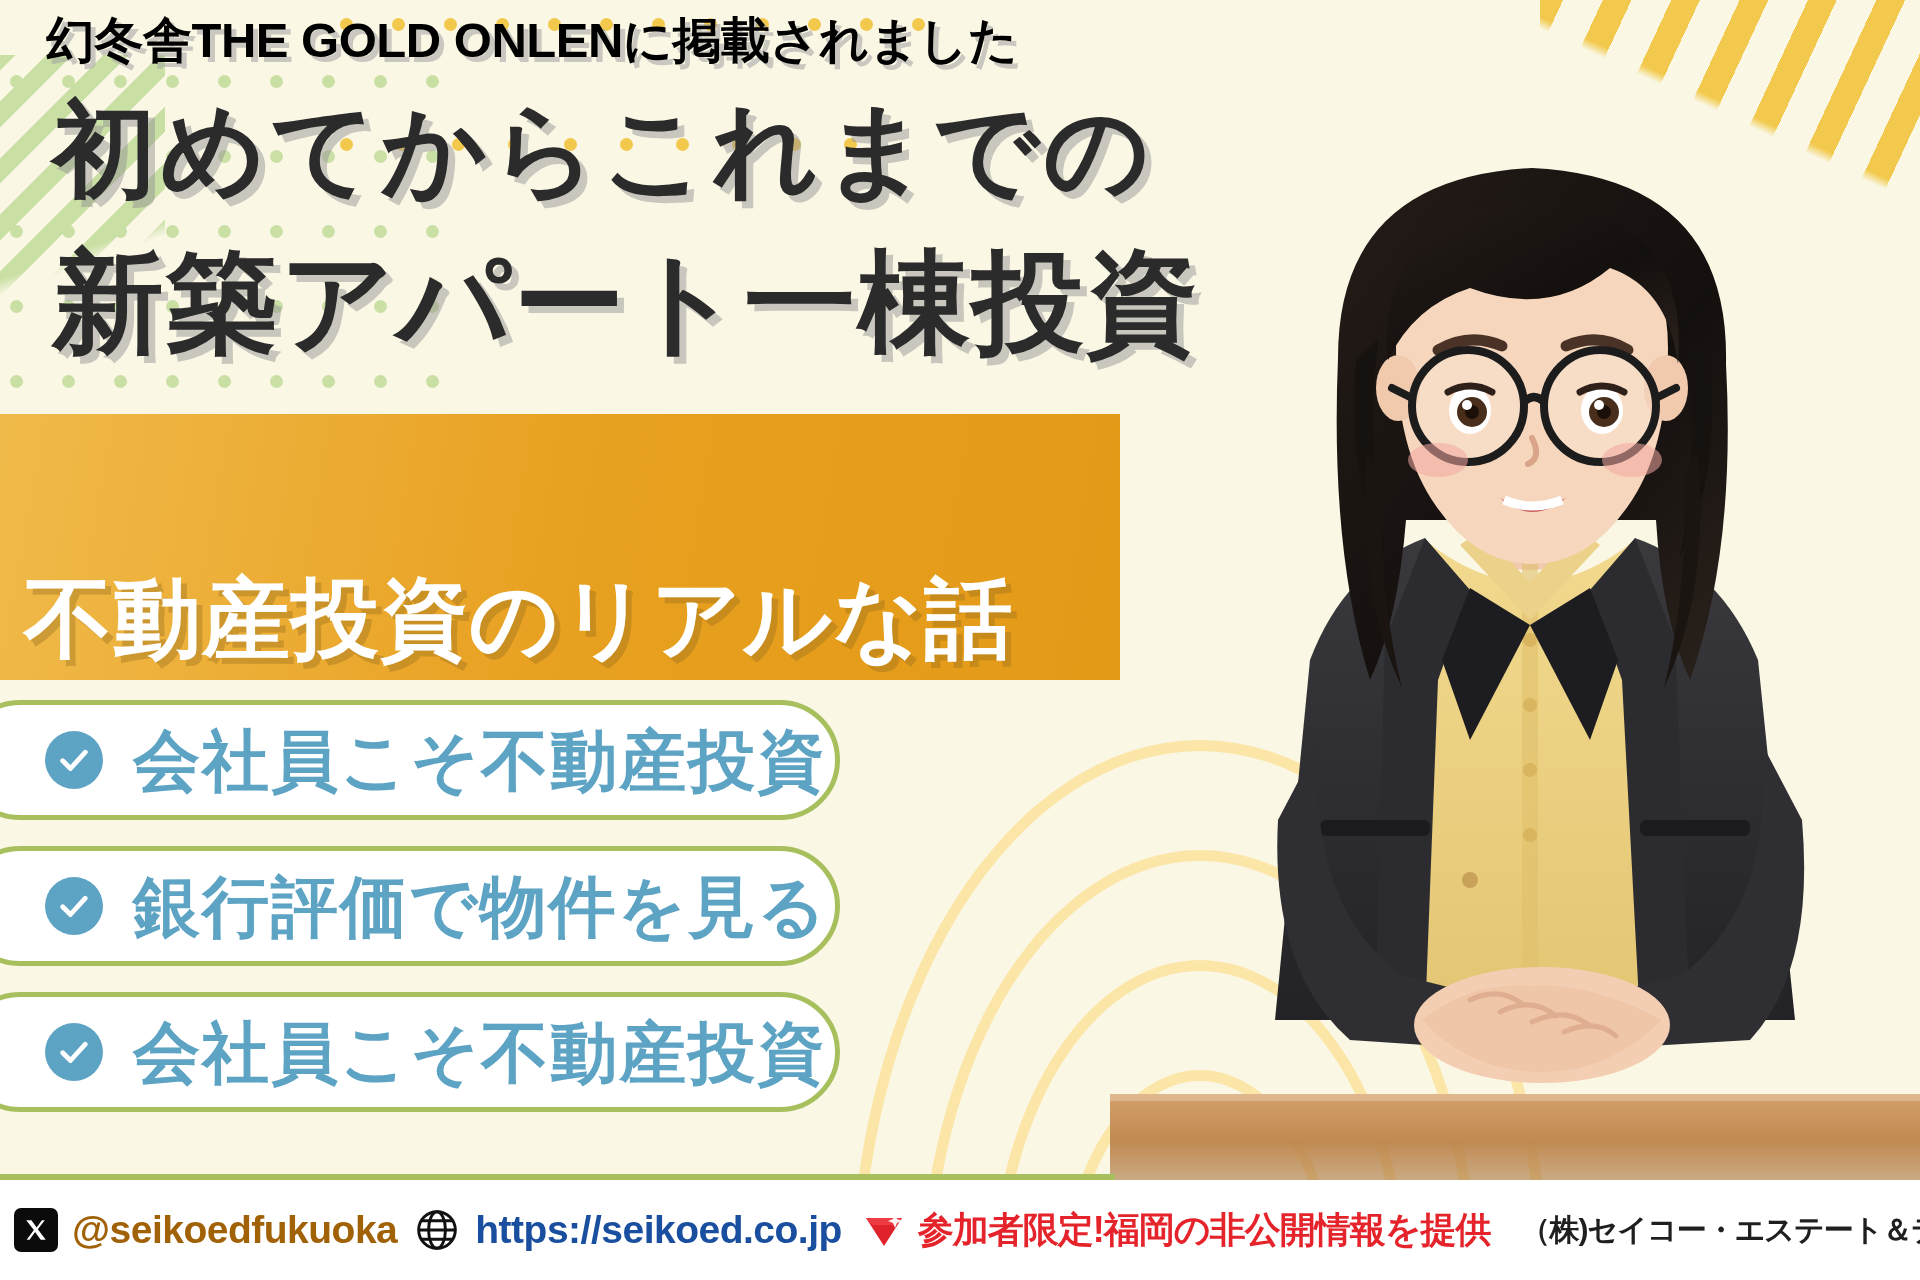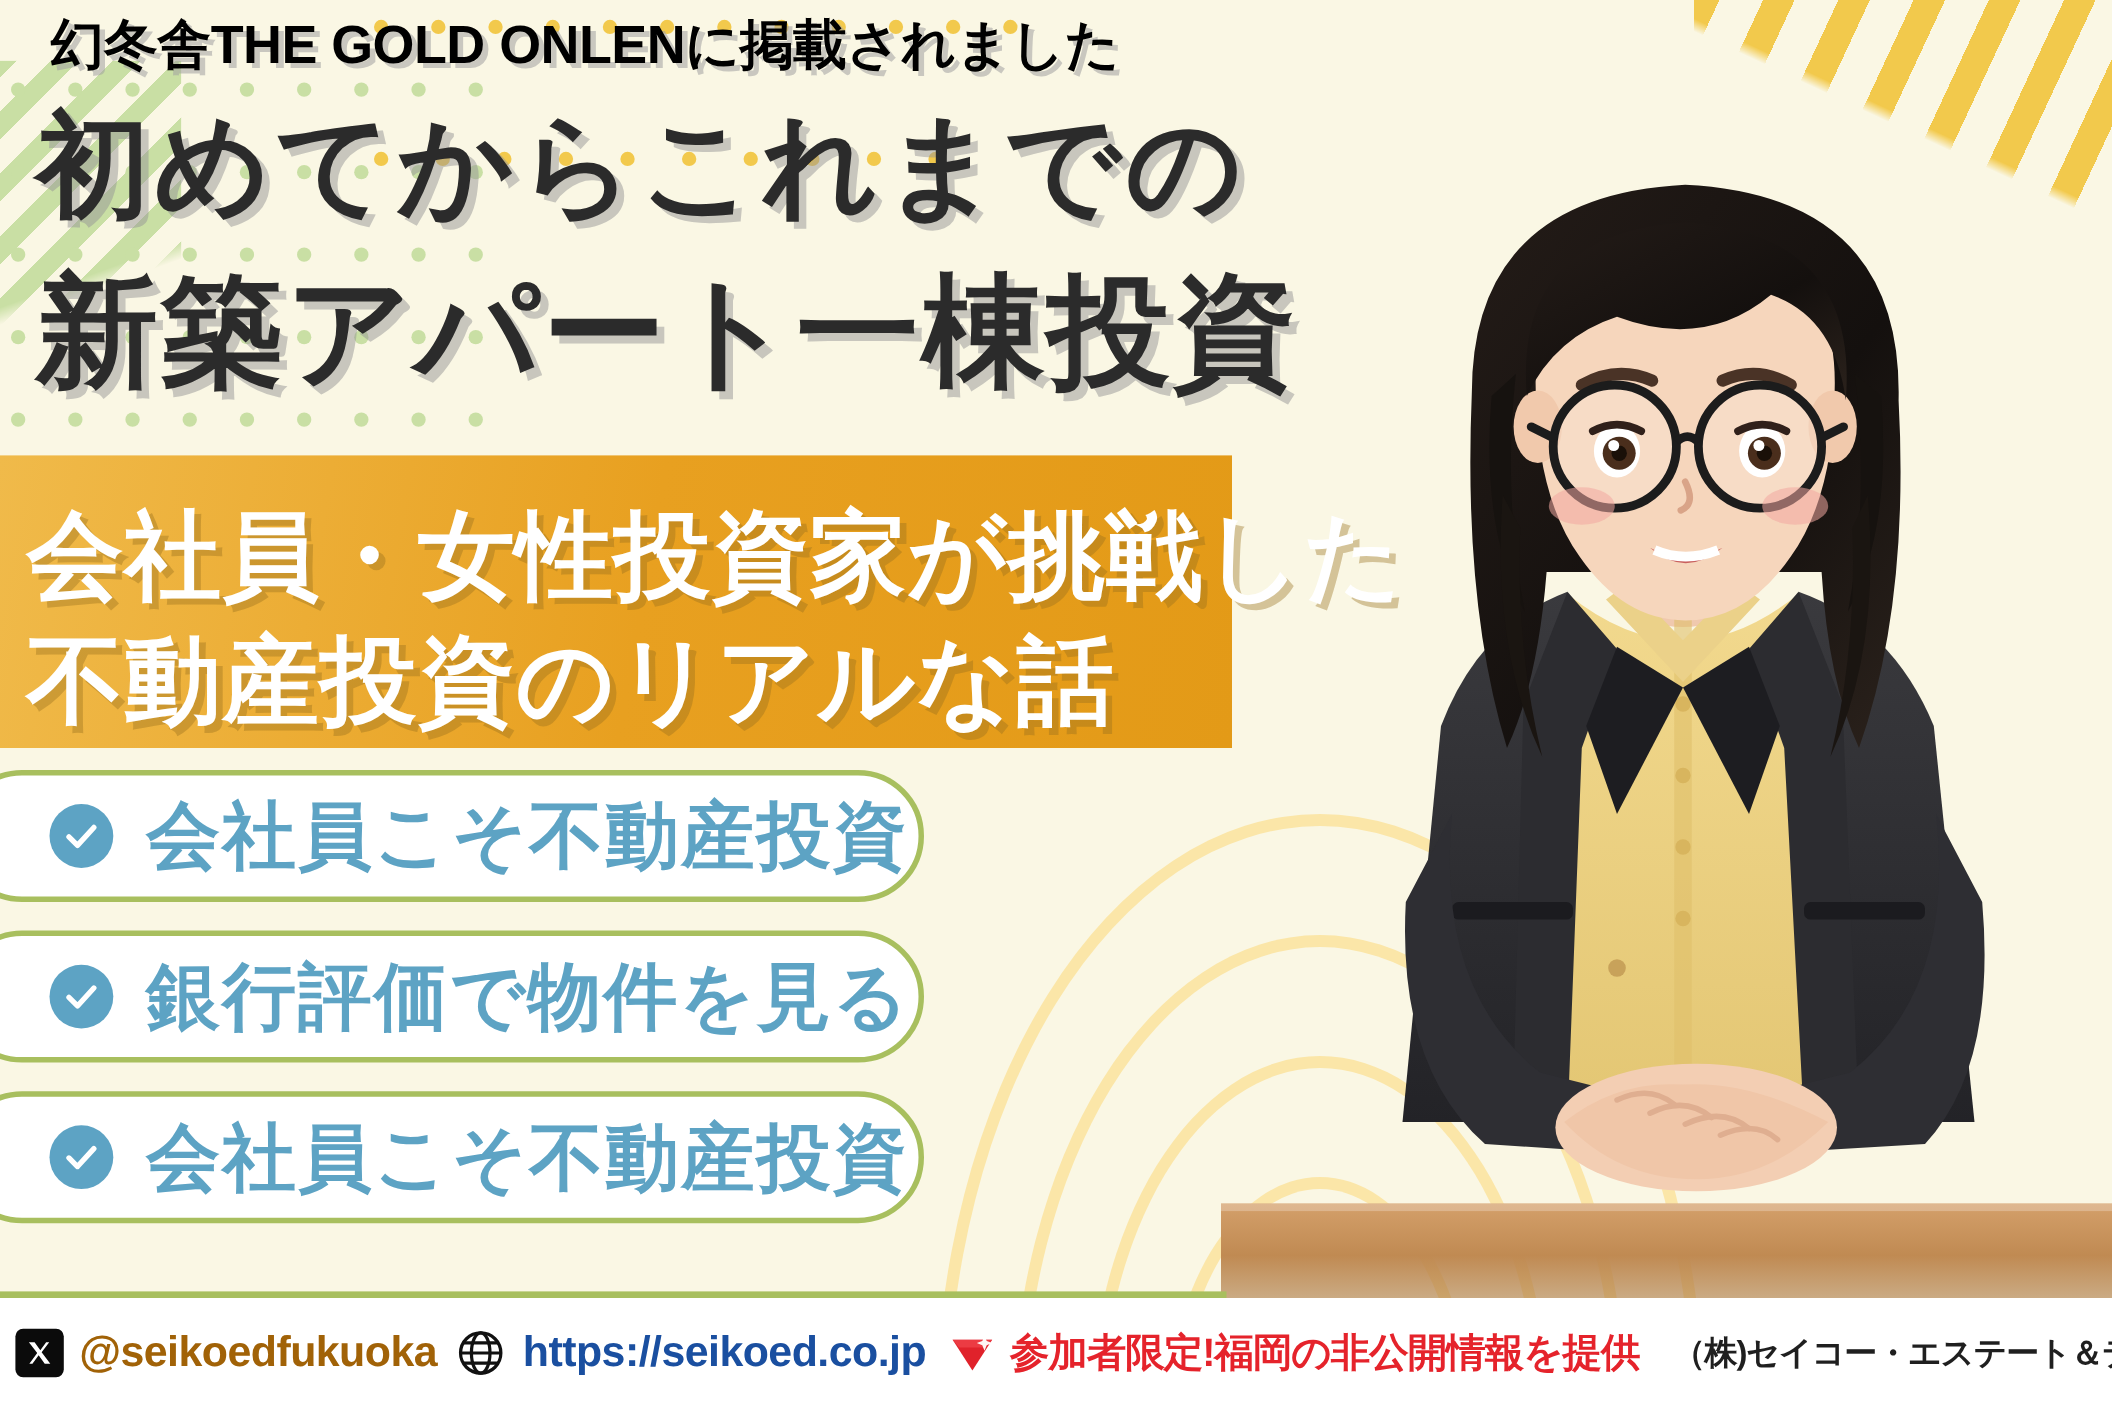--- a/index.html
+++ b/index.html
@@ -44,21 +44,21 @@
 
   
   .kicker{
     position:absolute; left:46px; top:8px;
     font-size:49px; font-weight:bold; letter-spacing:-0.5px;
     color:#000000; white-space:nowrap;
     text-shadow:5px 5px 0 rgba(160,160,160,.55);
   }
 
   
-  .title-wrap{ position:absolute; left:32px; top:92px; z-index:6; }
+  .title-wrap{ position:absolute; left:52px; top:92px; z-index:6; }
   .title-line{
     font-family:"DejaVu Sans", sans-serif;
     font-size:104px; font-weight:bold; line-height:1.12;
     color:#2B2B2B; white-space:nowrap; letter-spacing:4px;
     text-shadow:7px 7px 0 rgba(150,150,150,.5);
   }
   .title-line.l2{ font-size:112px; letter-spacing:2px;margin-top:32px; }
 
   
   .band{
@@ -339,21 +339,20 @@
   <div class="desk"></div>
 
   <div class="kicker">幻冬舎THE GOLD ONLENに掲載されました</div>
 
   <div class="title-wrap">
     <div class="title-line l1">初めてからこれまでの</div>
     <div class="title-line l2">新築アパート一棟投資</div>
   </div>
 
   <div class="band">
-    <div class="band-line b1">会社員・女性投資家が挑戦した</div>
     <div class="band-line b2">不動産投資のリアルな話</div>
   </div>
 
   <div class="pills">
     <div class="pill">
       <span class="chk">
         <svg viewBox="0 0 24 24">
             <path d="M4 12.5 L9.5 18 L20 6.5" fill="none" stroke="#FFFFFF" stroke-width="3.4" stroke-linecap="round" stroke-linejoin="round"></path>
           </svg>
       </span>

